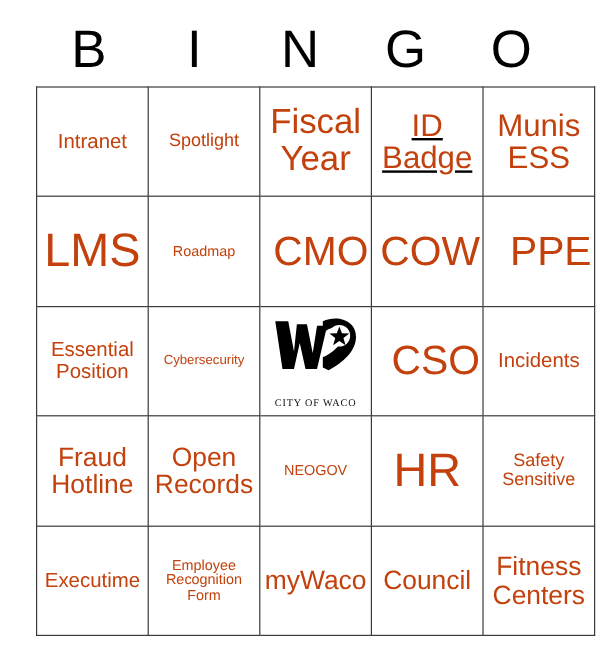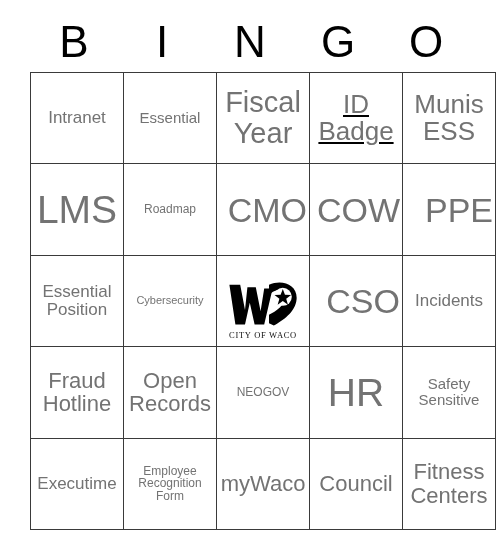--- a/index.html
+++ b/index.html
@@ -55,21 +55,21 @@
     border: 1px solid #3a3a3a;
     padding: 1px 2px;
     text-align: center;
     vertical-align: middle;
     overflow: hidden;
   }
   .cell-text {
     display: block;
     line-height: 1.06;
     word-wrap: break-word;
-    color: #737373;
+    color: #c2410c;
   }
   
   .fs-xxl { font-size: 39px; }
   .fs-xl  { font-size: 34px; text-align: right; }
   .fs-lg  { font-size: 29px; }
   .fs-md  { font-size: 26px; }
   .fs-sm  { font-size: 22px; }
   .fs-xs  { font-size: 17px; }
   .fs-xxs { font-size: 15px; }
   .fs-tiny { font-size: 12px; }
@@ -77,21 +77,21 @@
   
   .logo-cell {
     padding: 0 !important;
   }
   #logo-wrap {
     width: 100%;
     height: 100%;
     display: flex;
     flex-direction: column;
     align-items: center;
-    justify-content: flex-end;
+    justify-content: space-between;
     box-sizing: border-box;
     padding: 8px 4px 6px 4px;
   }
   #logo-mark {
     display: block;
     width: 72px;
     height: 46px;
   }
   #logo-caption {
     margin-top: 3px;
@@ -116,21 +116,21 @@
     <span class="header-letter">O</span>
   </div>
 
   <table id="grid">
     <tbody>
       <tr>
         <td style="border-color: rgb(58, 58, 58);">
             <span class="cell-text fs-xs">Intranet</span>
           </td>
         <td style="border-color: rgb(58, 58, 58);">
-            <span class="cell-text fs-xxs">Essential</span>
+            <span class="cell-text fs-xxs">Spotlight</span>
           </td>
         <td style="border-color: rgb(58, 58, 58);">
             <span class="cell-text fs-lg">Fiscal Year</span>
           </td>
         <td style="border-color: rgb(58, 58, 58); text-decoration: underline;">
             <span class="cell-text fs-md">ID Badge</span>
           </td>
         <td style="border-color: rgb(58, 58, 58);">
             <span class="cell-text fs-md">Munis ESS</span>
           </td>

